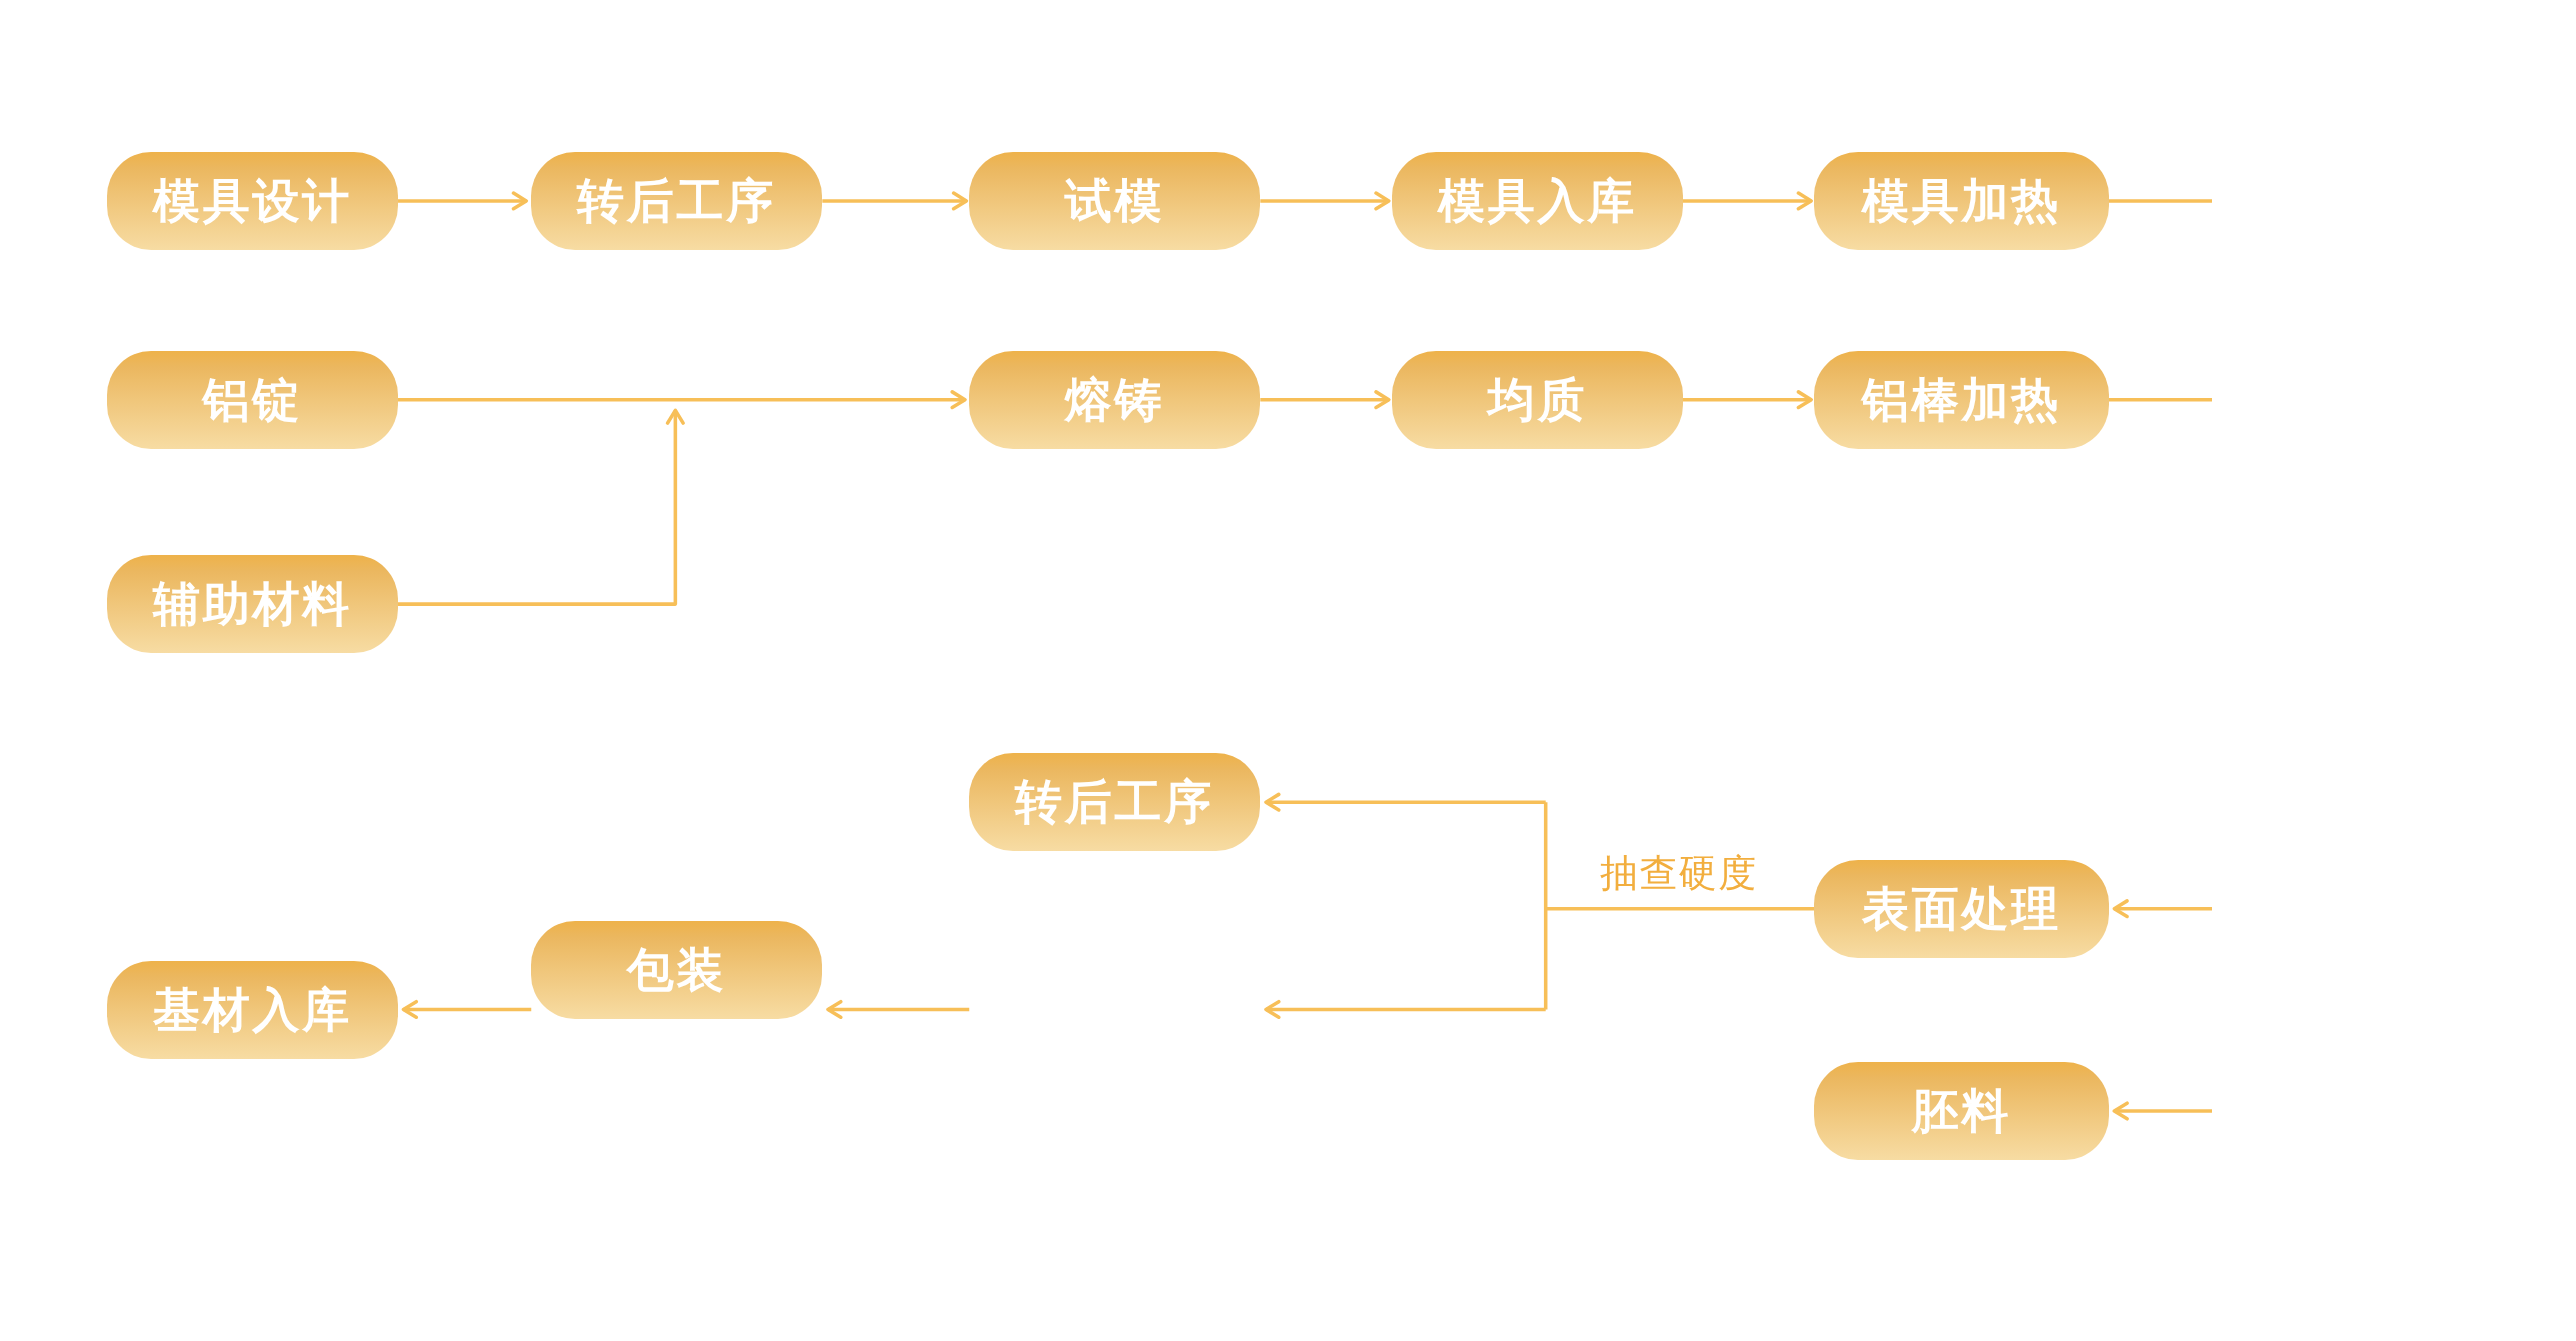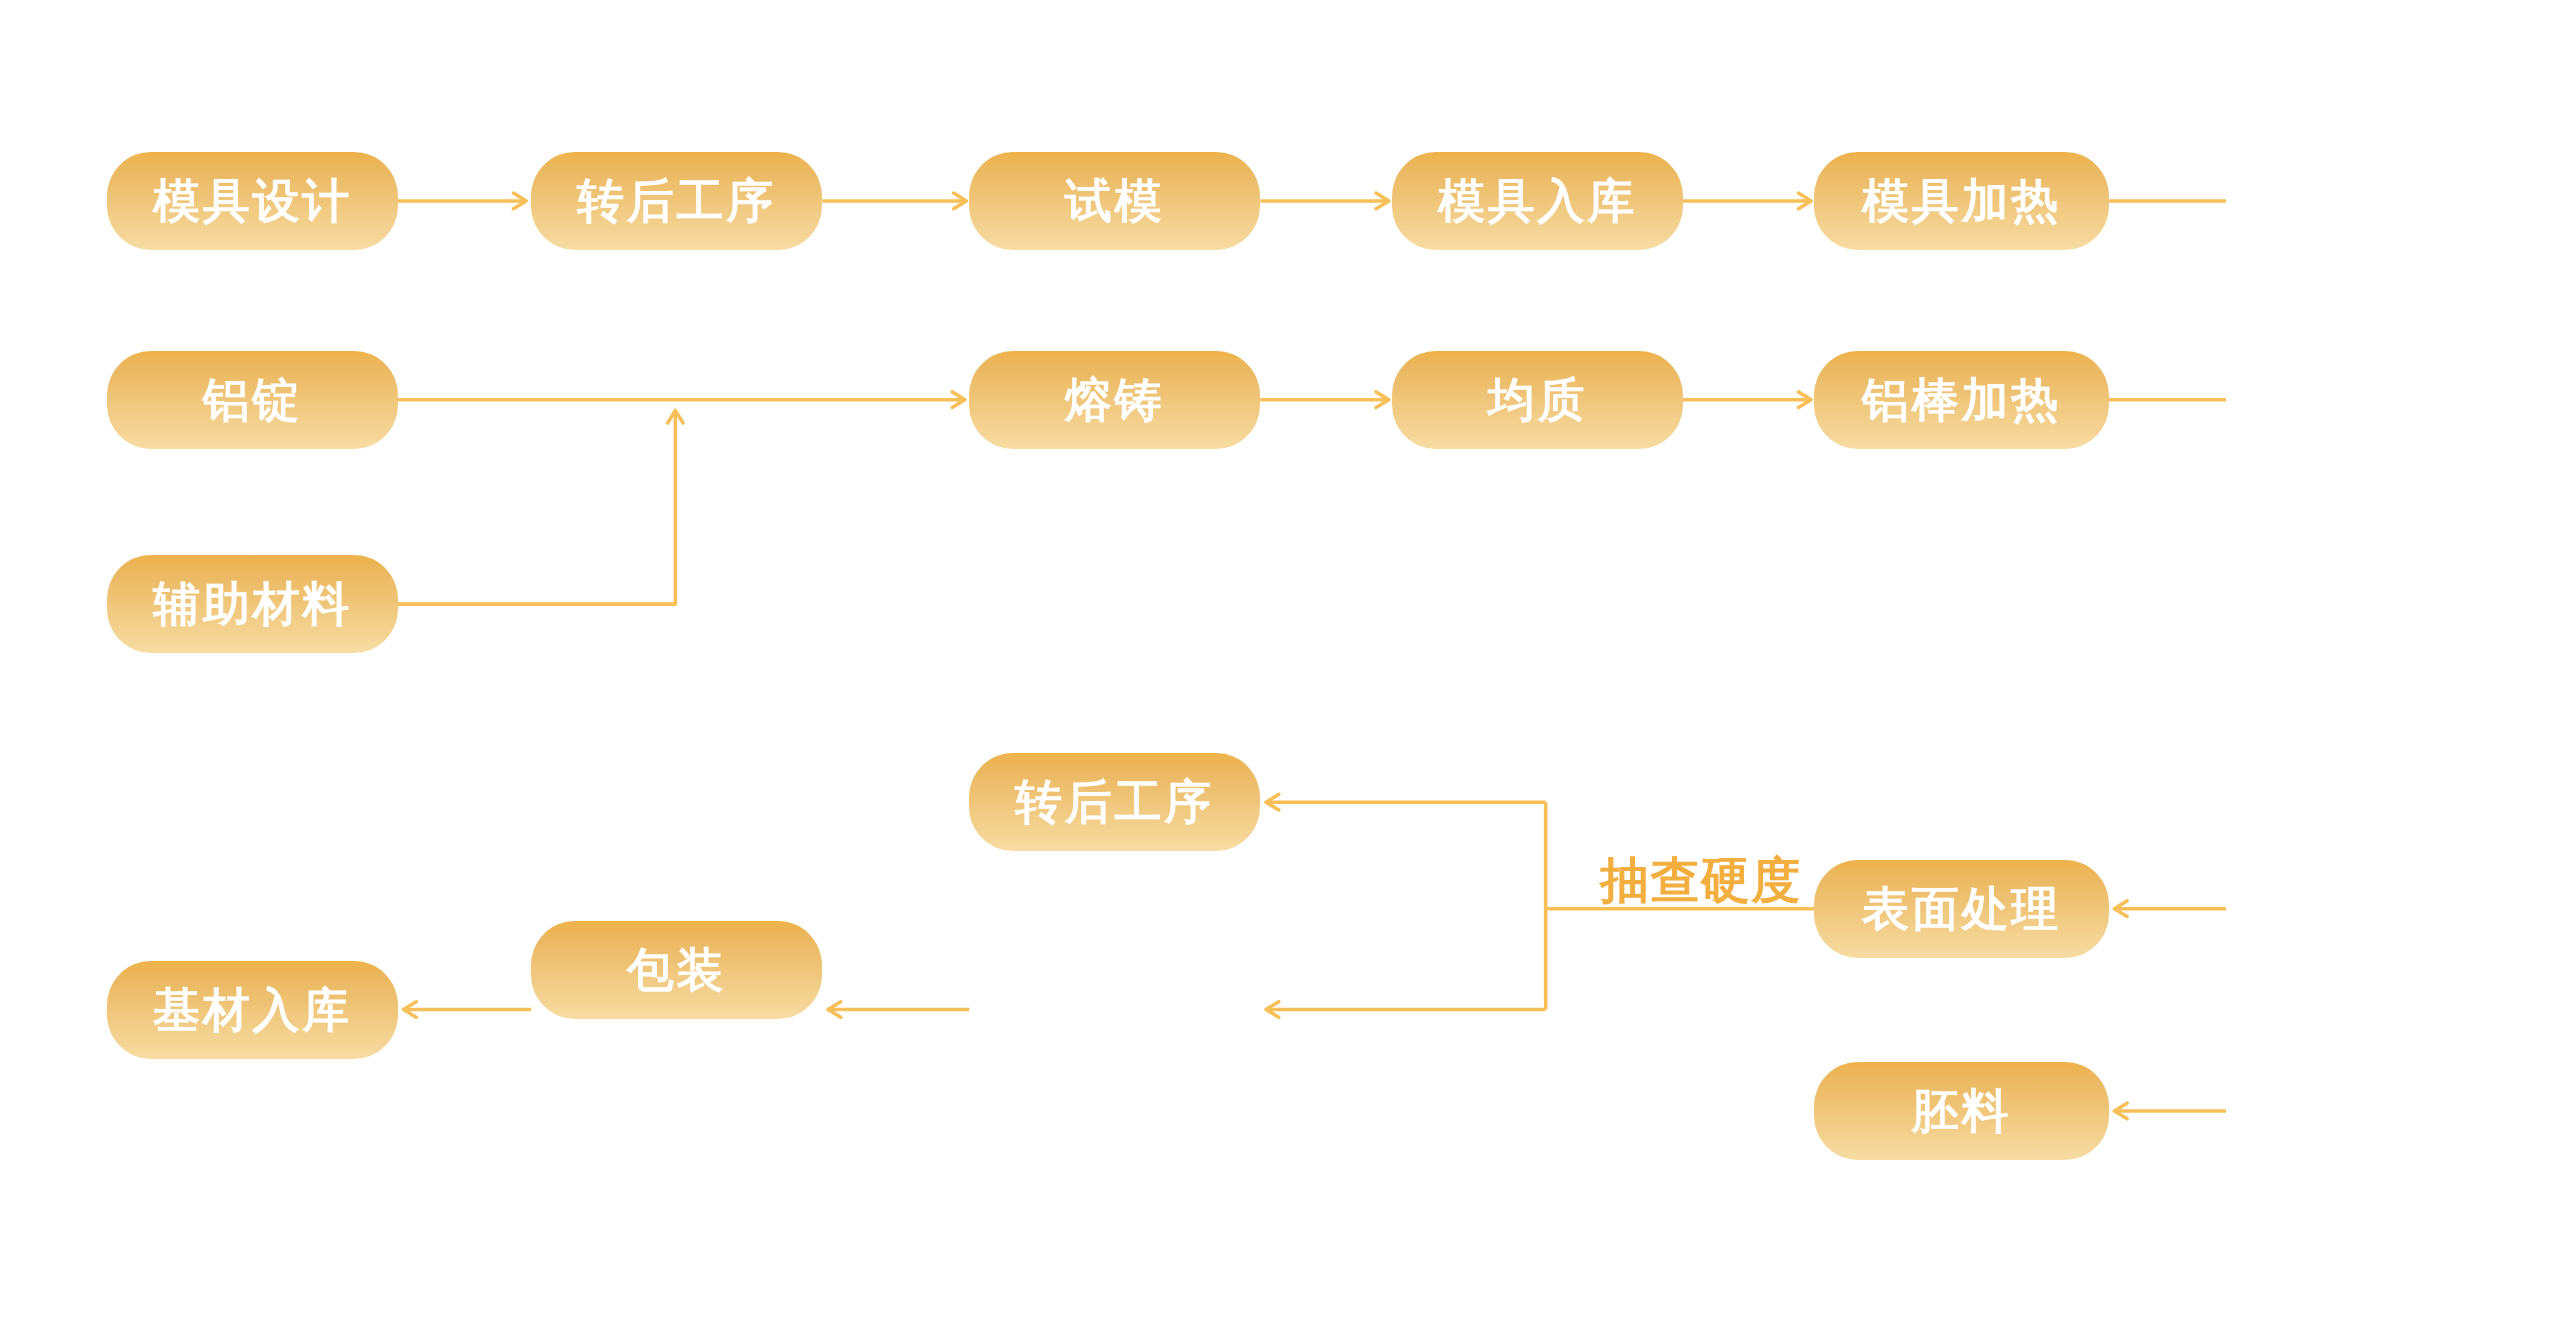--- a/index.html
+++ b/index.html
@@ -12,21 +12,20 @@
     --node-text:#FFFFFF;
     --background:#FFFFFF;
   }
   html,body{margin:0;padding:0;background:var(--background);}
   .canvas{
     position:relative;
     width:2212px;height:1341px;
     background:var(--background);
     overflow:hidden;
     font-family:"Liberation Serif","DejaVu Serif",serif;
-    padding-left:14px;
   }
   .edges{position:absolute;left:0;top:0;width:2576px;height:1341px;}
   .edges path{stroke:var(--connector);stroke-width:5;fill:none;stroke-linejoin:round;}
   .node{
     position:absolute;
     display:flex;align-items:center;justify-content:center;
     color:var(--node-text);
     font-size:47px;font-weight:700;
     text-align:center;
     letter-spacing:2.8px;
@@ -37,21 +36,21 @@
     background:var(--pill-fill);
     border-radius:60px;
     writing-mode:vertical-rl;
     text-orientation:upright;
     font-size:51px;
     letter-spacing:7px;
   }
   .edge-label{
     position:absolute;
     color:var(--edge-label);
-    font-size:49px;font-weight:700;
+    font-size:38px;font-weight:400;
     letter-spacing:1.4px;
     white-space:nowrap;
     text-align:center;
   }
 </style>
 </head>
 <body>
 
 <div class="canvas">
 

